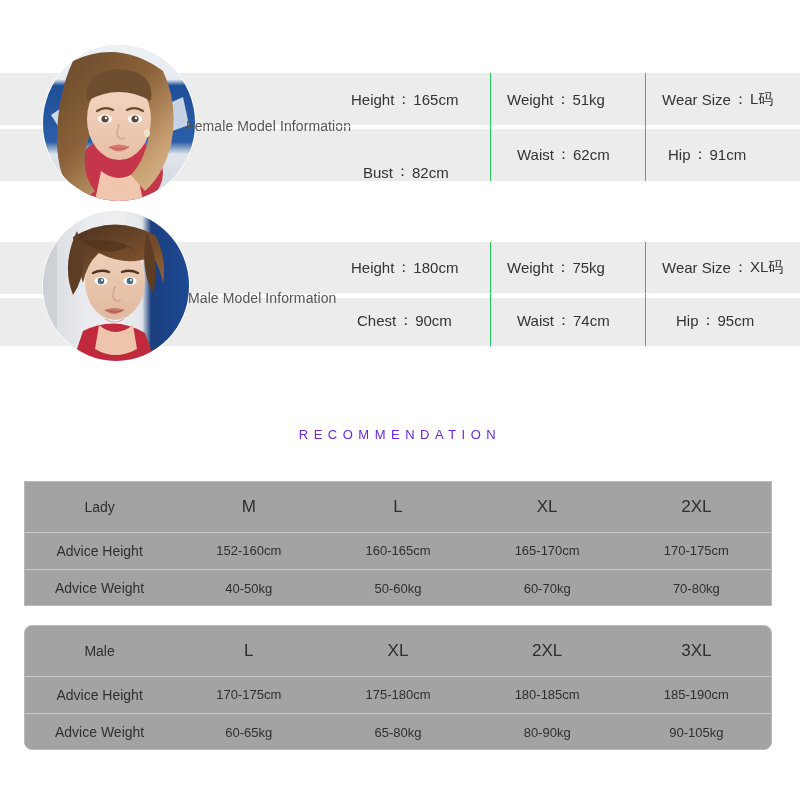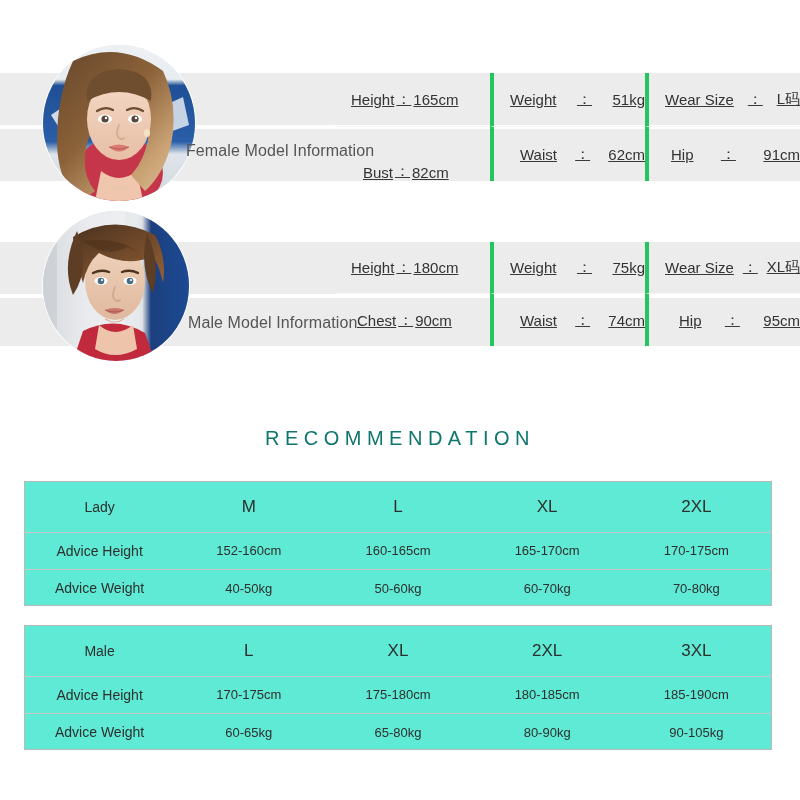--- a/index.html
+++ b/index.html
@@ -33,71 +33,68 @@
     position: absolute;
     border-radius: 50%;
     overflow: hidden;
     background: #dfe3e8;
     box-shadow: 0 0 0 1px rgba(255,255,255,0.9);
   }
   .avatar svg { display: block; }
 
   .model-caption {
     position: absolute;
-    font-size: 16px;
+    font-size: 14px;
     color: #555555;
     letter-spacing: 0.1px;
     white-space: nowrap;
-    margin-top: 24px;
   }
 
   .info-grid {
     position: absolute;
     display: grid;
     grid-template-columns: 1fr 1fr 1fr;
     grid-template-rows: 1fr 1fr;
-    text-decoration: underline;
   }
   .info-cell {
     display: flex;
     align-items: center;
     padding-left: 16px;
     font-size: 15px;
     color: #333333;
     white-space: nowrap;
     box-sizing: border-box;
   }
   .info-cell.row-top {
     border-bottom: 1px solid #f7f7f7;
   }
   .info-cell.col-div {
-    border-left: 4px solid #22c55e;
-    justify-content: space-between;
+    border-left: 1px solid #22c55e;
   }
   .info-sep { margin: 0 2px; }
 
   
   .recommendation-title {
     position: absolute;
     left: 0;
     width: 800px;
     text-align: center;
-    font-size: 20px;
+    font-size: 13px;
     letter-spacing: 5.5px;
-    color: #0f766e;
+    color: #6d28d9;
     font-weight: 400;
   }
 
   
   .size-table {
     position: absolute;
     border: 1px solid #b9b9b9;
     border-collapse: collapse;
     box-sizing: border-box;
-    background: #5eead4;
+    background: #a3a3a3;
   }
   .size-table table {
     border-collapse: collapse;
     width: 100%;
     height: 100%;
     table-layout: fixed;
   }
   .size-table td {
     text-align: center;
     color: #2f2f2f;
@@ -318,21 +315,21 @@
       <td class="rowlabel">Advice Weight</td>
       <td>40-50kg</td>
       <td>50-60kg</td>
       <td>60-70kg</td>
       <td>70-80kg</td>
     </tr>
   </tbody>
     </table>
 </div>
 
-<div class="size-table" style="left:24px;top:625px;width:748px;height:125px;">
+<div class="size-table" style="left:24px;top:625px;width:748px;height:125px;border-radius:8px;">
   <table>
     <tbody>
         <tr class="head-row" style="height:50px;">
       <td class="rowlabel">Male</td>
       <td>L</td>
       <td>XL</td>
       <td>2XL</td>
       <td>3XL</td>
     </tr>
     <tr class="data-row" style="height:37px;">

